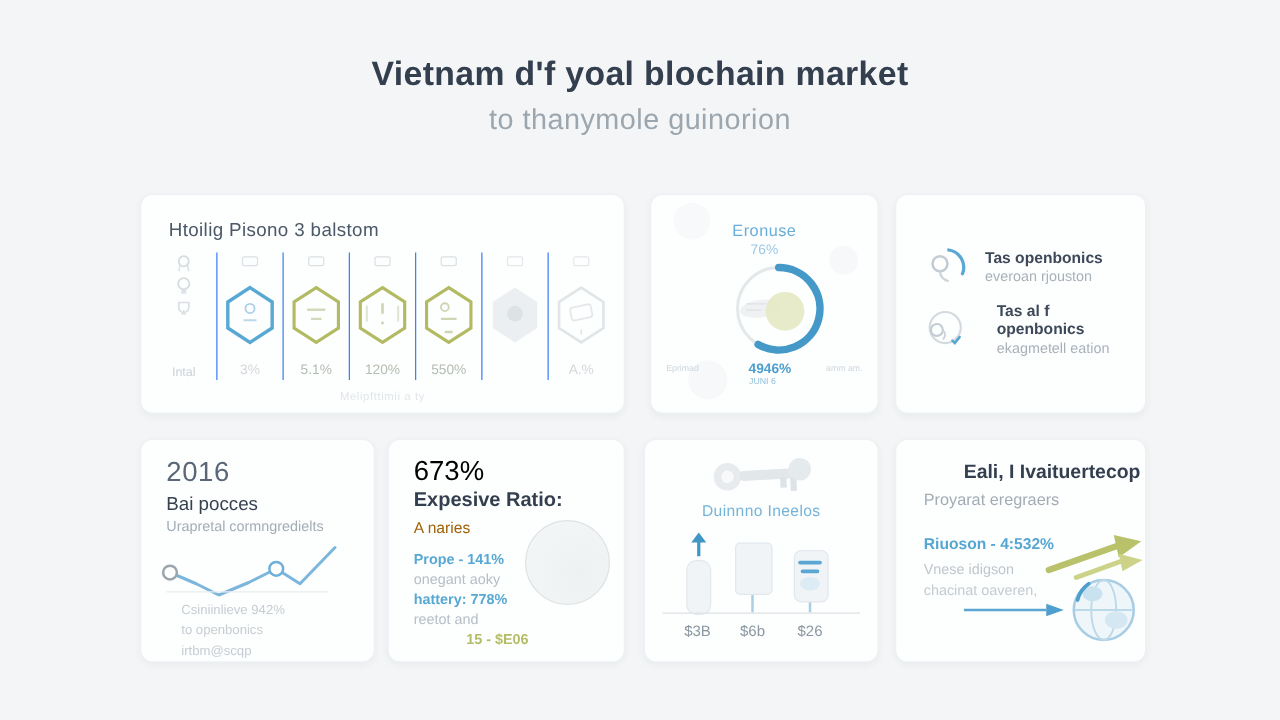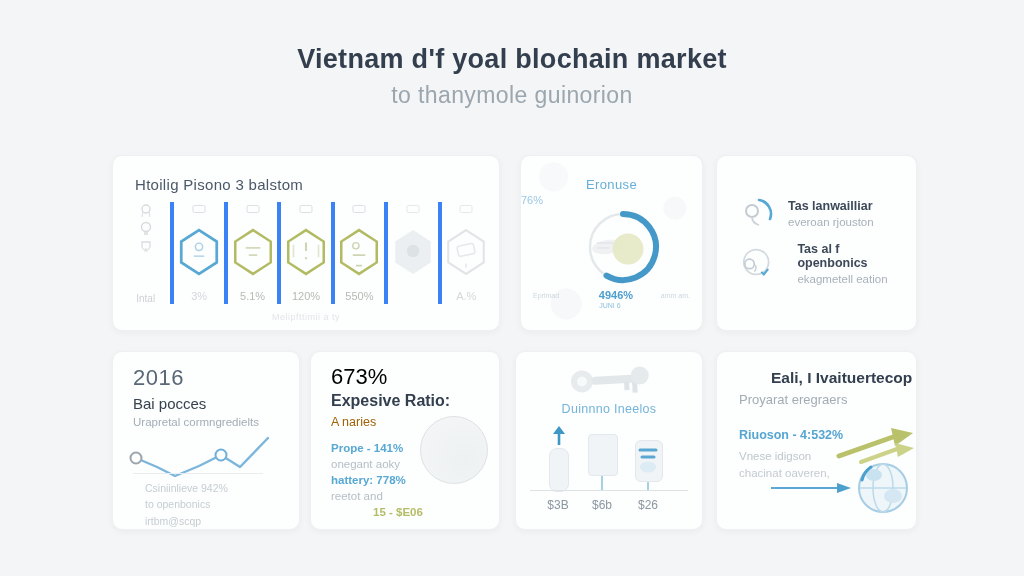--- a/index.html
+++ b/index.html
@@ -18,37 +18,37 @@
   }
   .card {
     position:absolute; background:#fdfefe; border-radius:10px;
     border:1px solid #eef1f3; box-shadow:0 2px 6px rgba(60,70,80,.05);
   }
   
   .card-a { left:112px; top:155px; width:386px; height:174px; }
   .a-title { position:absolute; left:22px; top:20px; font-size:15px; color:#4b5868; letter-spacing:.3px; }
   .hexrow { position:absolute; left:8px; right:8px; top:46px; bottom:26px; display:flex; }
   .hexcol { flex:1; display:flex; flex-direction:column; align-items:center; justify-content:space-between; padding:2px 0 0 0; }
-  .hexcol:not(:last-child){ border-right:4px solid #3b82f6; }
+  .hexcol:not(:last-child){ border-right:1px solid #3b82f6; }
   .hexval { font-size:11px; color:#b5bcb2; height:14px; }
   .hexval.faint { color:#d3d8db; }
   .mini-top { height:10px; }
   .a-foot { position:absolute; left:0; right:0; bottom:8px; text-align:center; font-size:9px; color:#e2e6e9; letter-spacing:.5px; }
   .icon-stack { display:flex; flex-direction:column; align-items:center; gap:3px; }
   .intal-label { font-size:10px; color:#ccd2d7; }
   
   .card-b { left:520px; top:155px; width:181px; height:174px;
     background:
       radial-gradient(circle at 18% 12%, #f7f9fa 0 14px, rgba(0,0,0,0) 15px),
       radial-gradient(circle at 85% 30%, #f6f8f9 0 11px, rgba(0,0,0,0) 12px),
       radial-gradient(circle at 25% 85%, #f6f8f9 0 15px, rgba(0,0,0,0) 16px),
       #fdfefe;
   }
   .b-title { position:absolute; top:21px; left:0; right:0; text-align:center; font-size:13px; color:#68aed7; letter-spacing:.4px; }
-  .b-pct   { position:absolute; top:38px; left:0; right:0; text-align:left; font-size:11px; color:#9cc8e3; }
+  .b-pct   { position:absolute; top:38px; left:0; right:0; text-align:center; font-size:11px; color:#9cc8e3; }
   .b-donut { position:absolute; left:62px; top:51px; }
   .b-bottom { position:absolute; left:12px; right:12px; top:133px; display:flex; justify-content:space-between; align-items:flex-start; }
   .b-side { font-size:7px; color:#cdd7de; margin-top:3px; }
   .b-center { text-align:center; }
   .b-center-val { font-size:11px; font-weight:bold; color:#4d9fce;margin-left:12px; }
   .b-center-sub { font-size:7px; color:#8fc0dd; margin-top:1px; }
   
   .card-c { left:716px; top:155px; width:199px; height:174px; }
   .stat-item { position:absolute; left:22px; right:8px; height:44px; display:flex; align-items:center; gap:13px; }
   .stat-item.one { top:35px; } .stat-item.two { top:85px;gap:24px; }
@@ -217,21 +217,21 @@
   </div>
 
   <div class="card card-c">
     <div class="stat-item one">
       <svg width="36" height="36" viewBox="0 0 36 36">
         <circle cx="13" cy="16" r="6" fill="none" stroke="#c3ccd2" stroke-width="2"></circle>
         <path d="M13,22 q0,6 7,8" fill="none" stroke="#ccd4d9" stroke-width="1.8"></path>
         <path d="M20,5 A14,14 0 0 1 31,24" fill="none" stroke="#58a8d4" stroke-width="2.6" stroke-linecap="round"></path>
       </svg>
       <div>
-        <div class="stat-title">Tas lanwailliar</div>
+        <div class="stat-title">Tas openbonics</div>
         <div class="stat-sub">everoan rjouston</div>
       </div>
     </div>
     <div class="stat-item two">
       <svg width="36" height="36" viewBox="0 0 36 36">
         <circle cx="18" cy="17" r="13" fill="none" stroke="#d3dadf" stroke-width="1.8"></circle>
         <circle cx="11" cy="19" r="5" fill="none" stroke="#c3ccd2" stroke-width="1.8"></circle>
         <path d="M17,20 q2,4 -1,7" fill="none" stroke="#ccd4d9" stroke-width="1.6"></path>
         <path d="M24,28 l2,2 l4,-5" fill="none" stroke="#58a8d4" stroke-width="2.2" stroke-linecap="round"></path>
       </svg>

